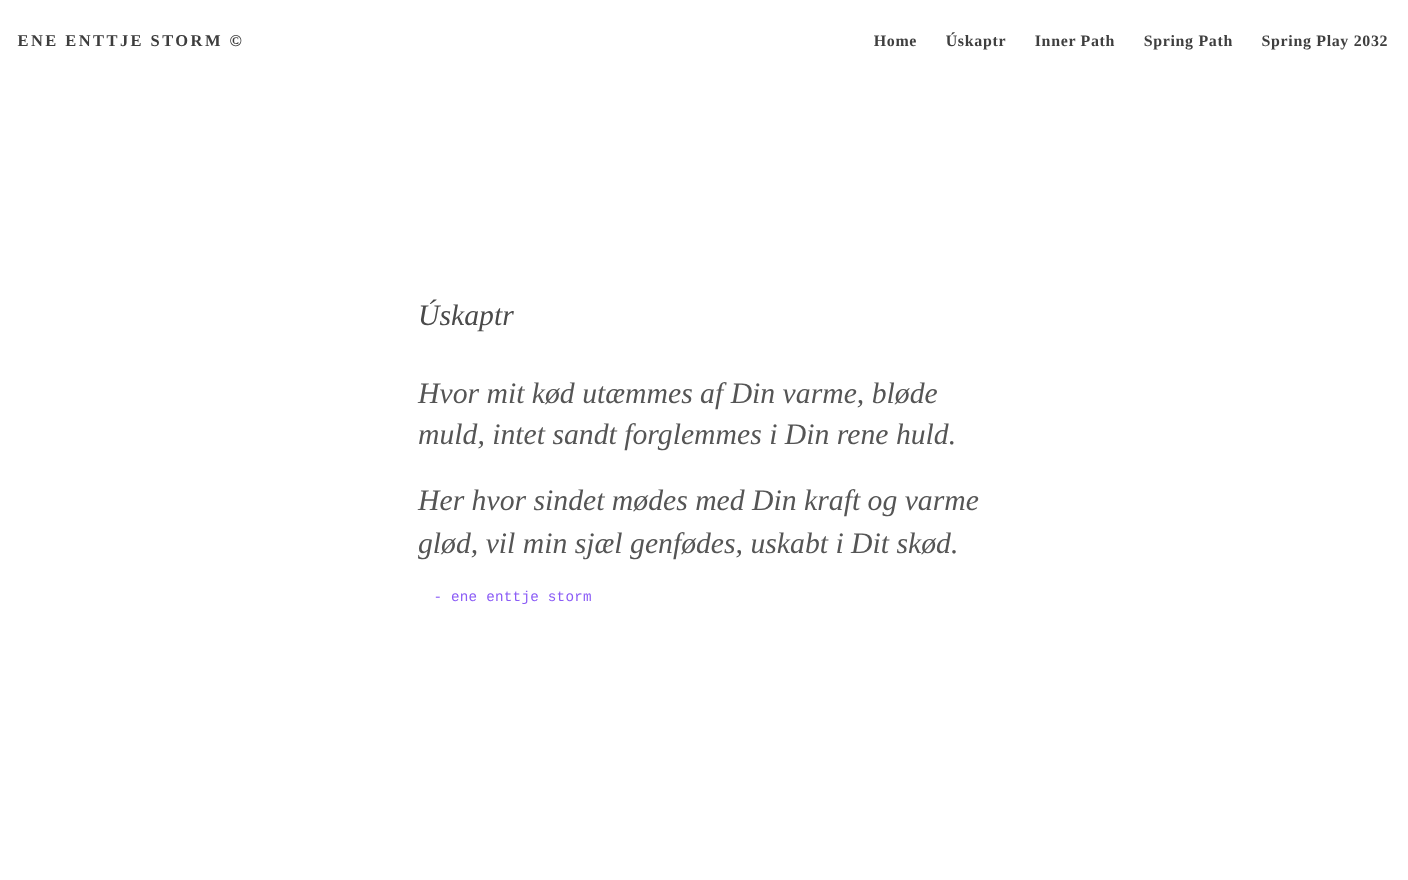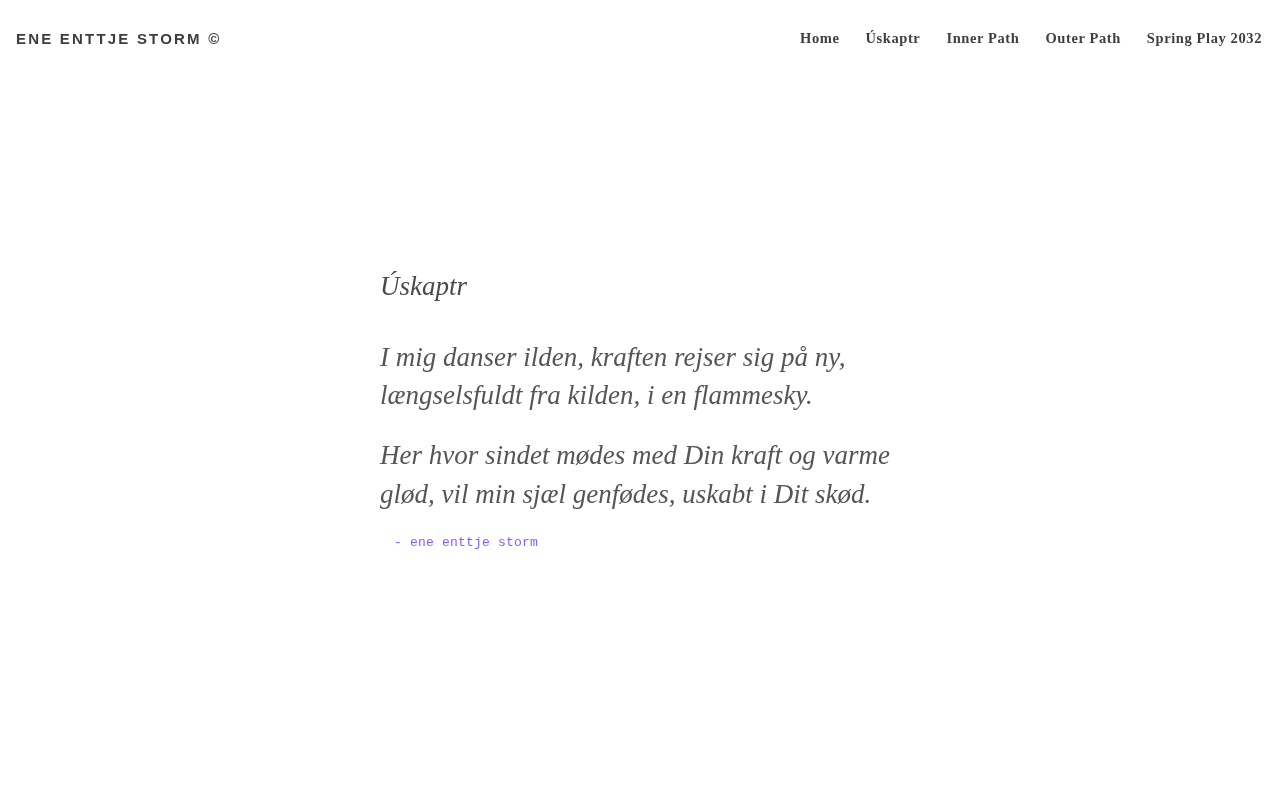--- a/index.html
+++ b/index.html
@@ -17,21 +17,21 @@
     position: relative;
     width: 100%;
     height: 84px;
     display: flex;
     align-items: flex-start;
     justify-content: space-between;
     padding: 30px 16px 0 16px;
   }
 
   .brand {
-    font-family: Liberation Sans, sans-serif;
+    font-family: Liberation Serif, serif;
     font-size: 15px;
     letter-spacing: 2.2px;
     color: #3d3d3d;
     font-weight: 700;
     white-space: nowrap;
     text-decoration: none;
   }
 
   .main-nav {
     display: flex;
@@ -94,25 +94,25 @@
 </style>
 </head>
 <body>
 
 <header class="site-header">
   <a class="brand" href="#">ENE ENTTJE STORM ©</a>
   <nav class="main-nav">
     <a class="nav-link" href="#">Home</a>
     <a class="nav-link" href="#">Úskaptr</a>
     <a class="nav-link" href="#">Inner Path</a>
-    <a class="nav-link" href="#">Outer Path</a>
+    <a class="nav-link" href="#">Spring Path</a>
     <a class="nav-link" href="#">Spring Play 2032</a>
   </nav>
 </header>
 
 <main class="content-wrap">
   <article class="poem-column">
     <h1 class="poem-title">Úskaptr</h1>
-    <p class="stanza">I mig danser ilden, kraften rejser sig på ny, længselsfuldt fra kilden, i en flammesky.</p>
+    <p class="stanza">Hvor mit kød utæmmes af Din varme, bløde muld, intet sandt forglemmes i Din rene huld.</p>
     <p class="stanza">Her hvor sindet mødes med Din kraft og varme glød, vil min sjæl genfødes, uskabt i Dit skød.</p>
     <div class="signature">- ene enttje storm</div>
   </article>
 </main>
 
 </body></html>

